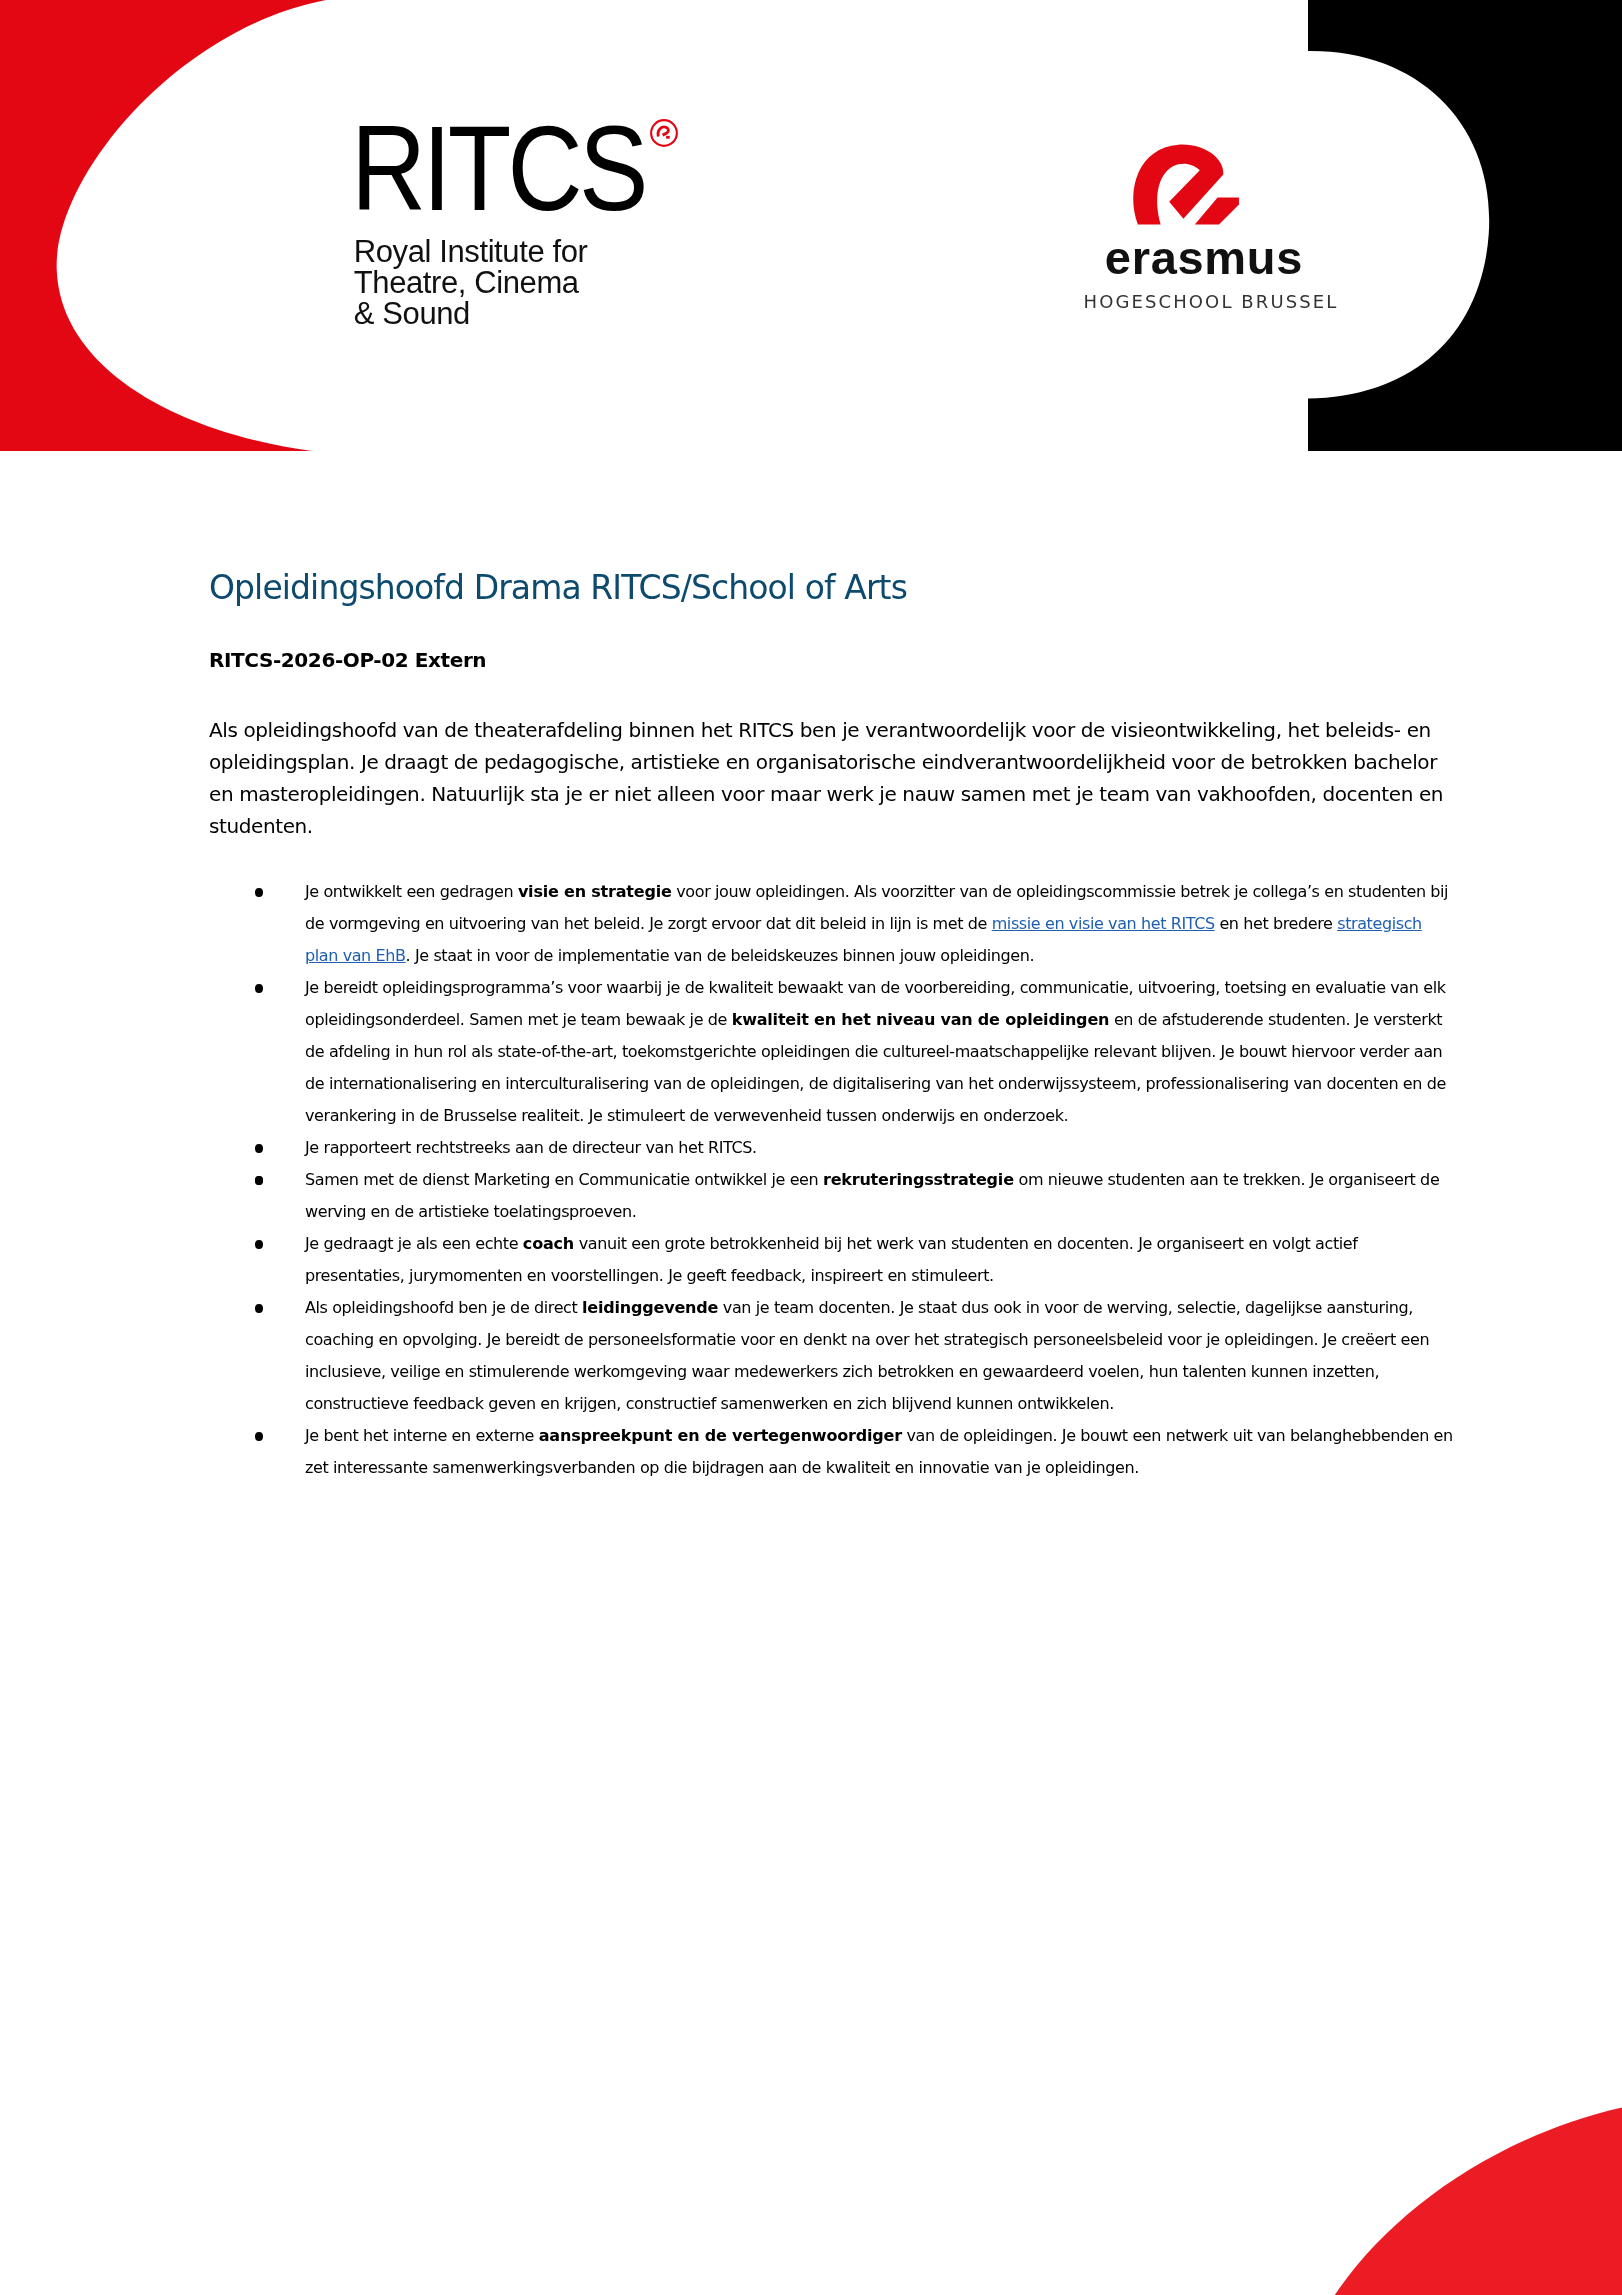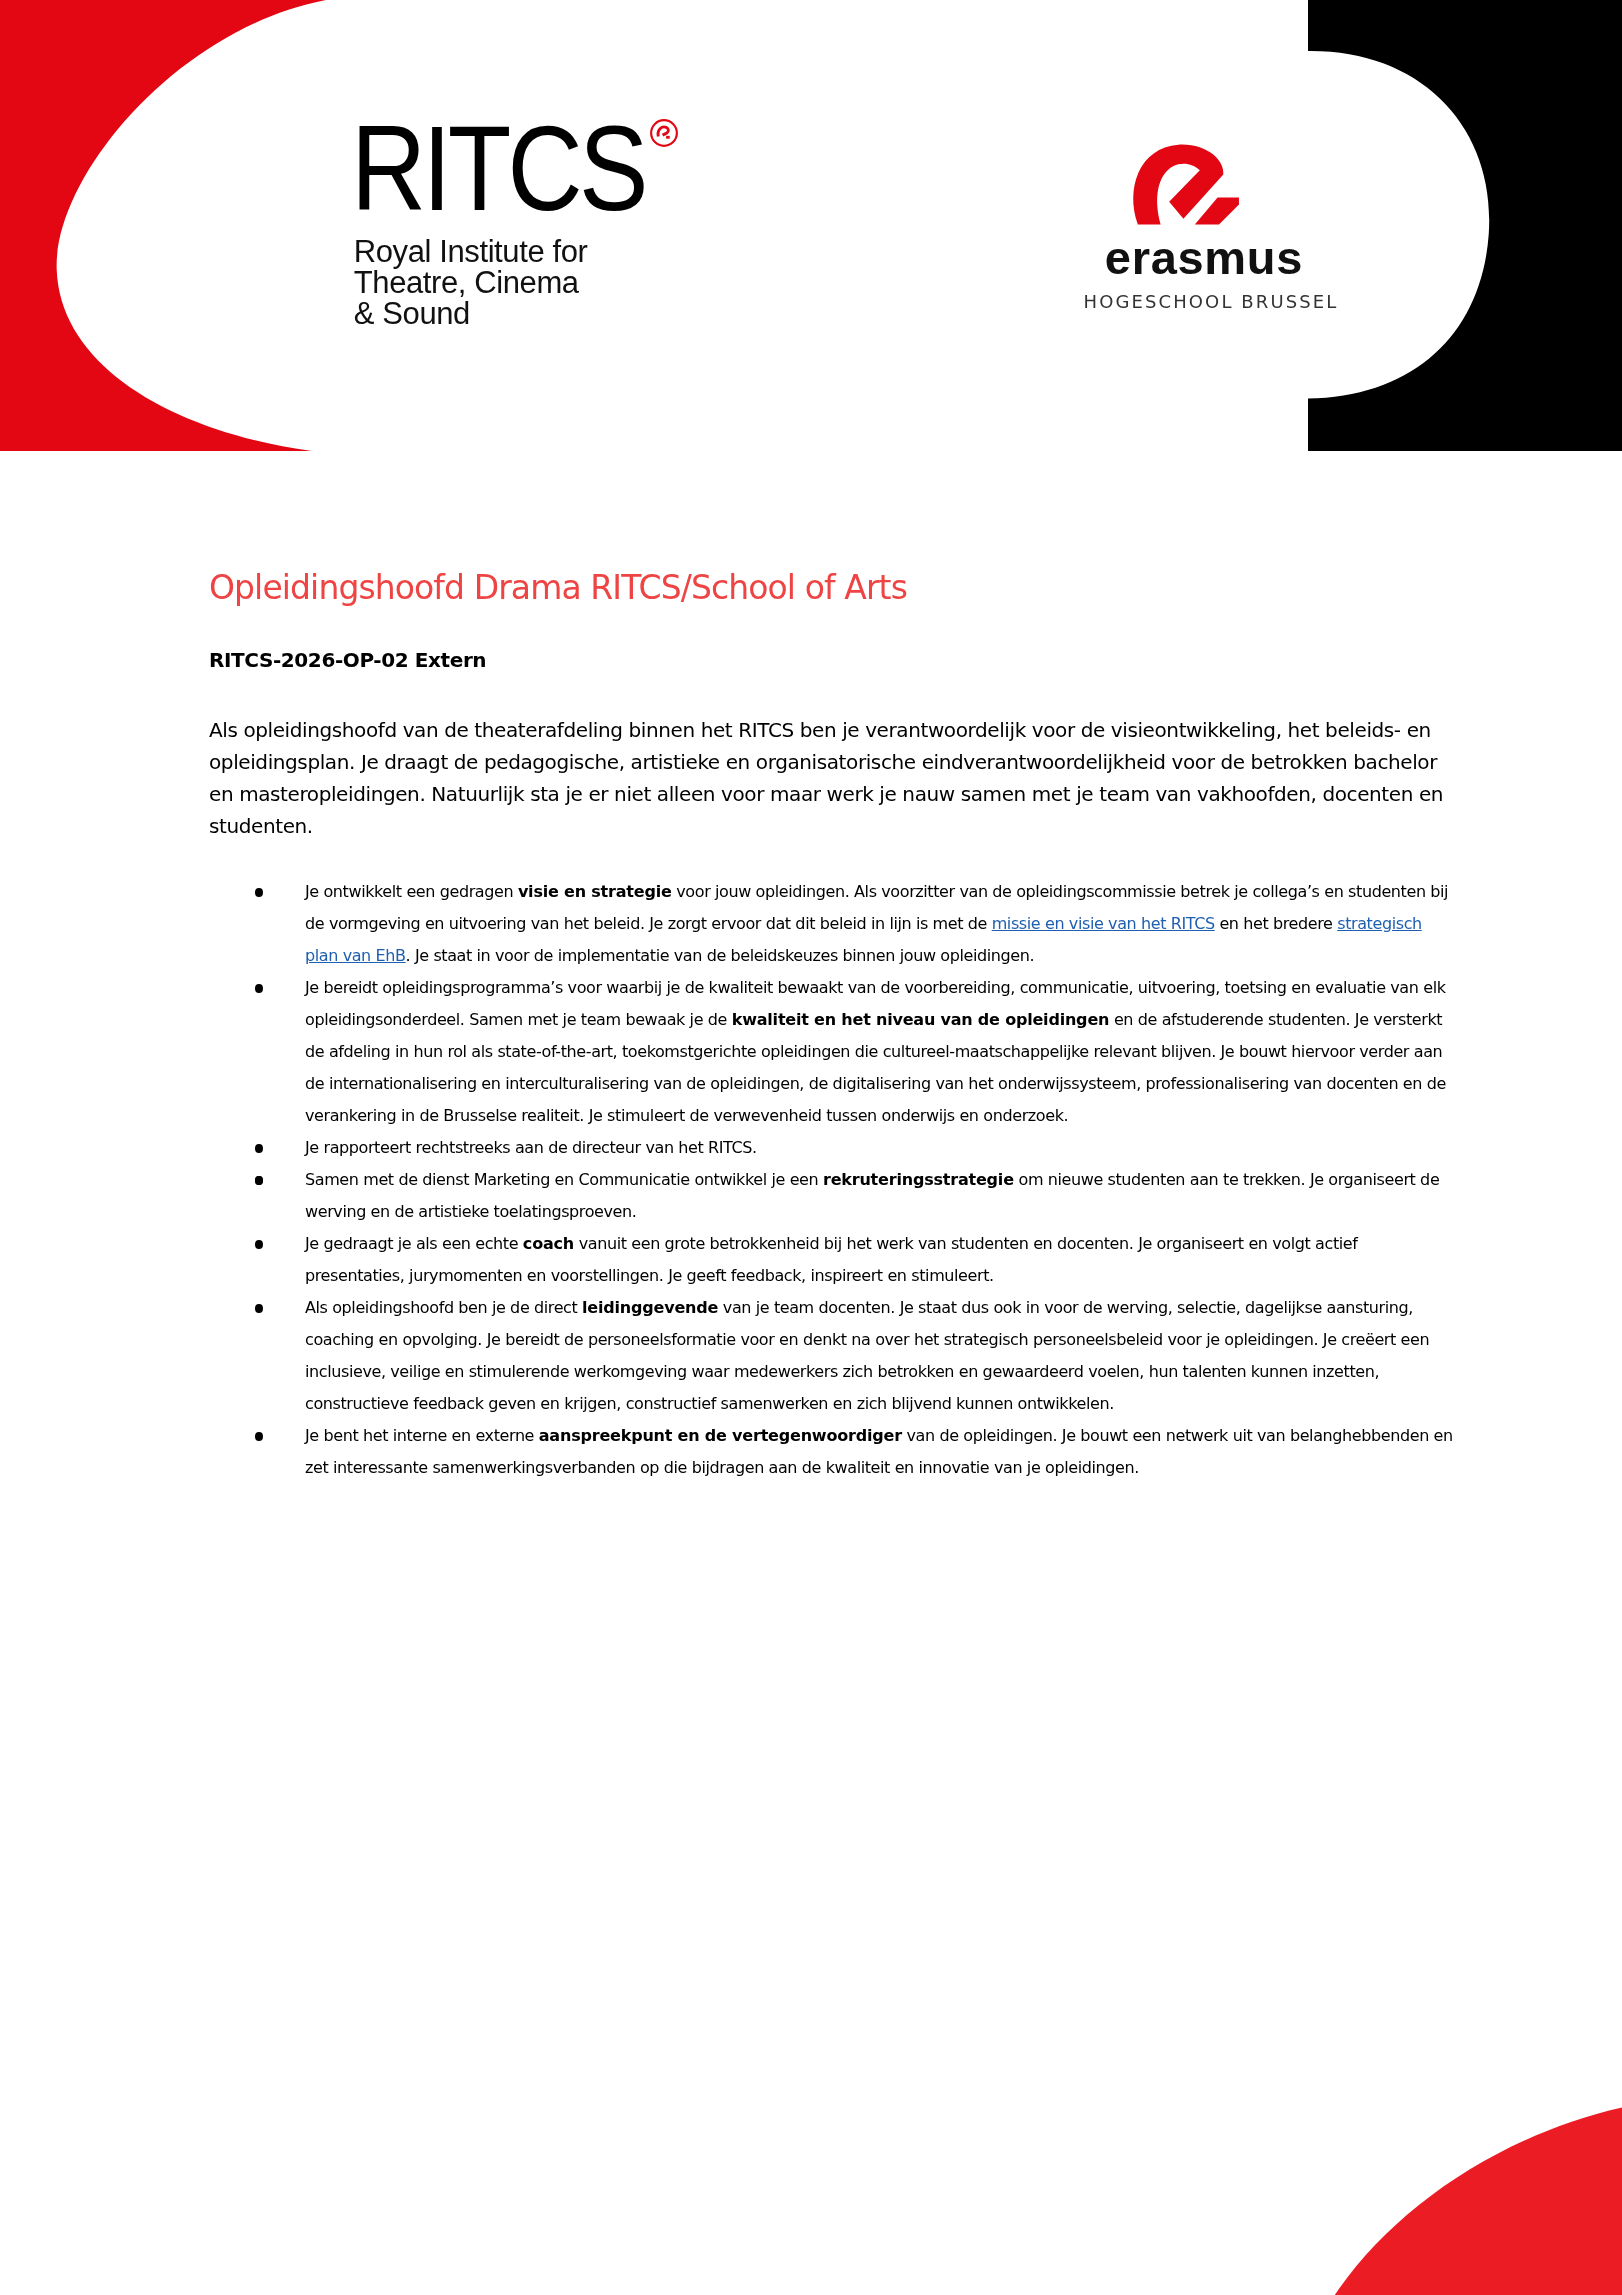--- a/index.html
+++ b/index.html
@@ -24,21 +24,21 @@
   
   .erasmus-logo { position: absolute; left: 1068px; top: 135px; width: 255px; height: 184px; }
   .erasmus-e { position: absolute; left: 57px; top: 3.5px; width: 114px; height: 89px; }
   .erasmus-word { position: absolute; left: 12.8px; top: 99px; font-family: Liberation Sans, sans-serif;
                   font-weight: bold; font-size: 47px; line-height: 47px; letter-spacing: 0.7px; color: #111; margin-left: 24px; }
   .erasmus-sub { position: absolute; left: 15.6px; top: 156px; font-family: "DejaVu Sans", sans-serif;
                  font-size: 18px; letter-spacing: 2.1px; color: #333; white-space: nowrap; }
 
   
   .doc { position: absolute; left: 209px; top: 568px; width: 1249px; }
-  .title { color: #ef4444; font-size: 33px; line-height: 40px; margin: 0; font-weight: normal;
+  .title { color: #0c4a6e; font-size: 33px; line-height: 40px; margin: 0; font-weight: normal;
            font-family: "DejaVu Sans", sans-serif; letter-spacing: -0.9px; }
   .ref { font-weight: bold; font-size: 20px; line-height: 31px; margin-top: 37px; letter-spacing: -0.4px; }
   .intro { font-size: 20px; line-height: 32px; margin-top: 38px; width: 1249px; letter-spacing: -0.4px; }
   ul.bullets { list-style: none; margin: 34px 0 0 0; padding: 0; }
   ul.bullets li { position: relative; padding-left: 96px; font-size: 16px; line-height: 32px;
                   letter-spacing: -0.4px; width: 1153px; }
   .bullet-dot { position: absolute; left: 46px; top: 12px; width: 7.8px; height: 8.5px;
                 background: #000; border-radius: 50%; }
   .b { font-weight: bold; letter-spacing: -0.2px; }
   a.lnk { color: #1f5fb0; text-decoration: underline; }

